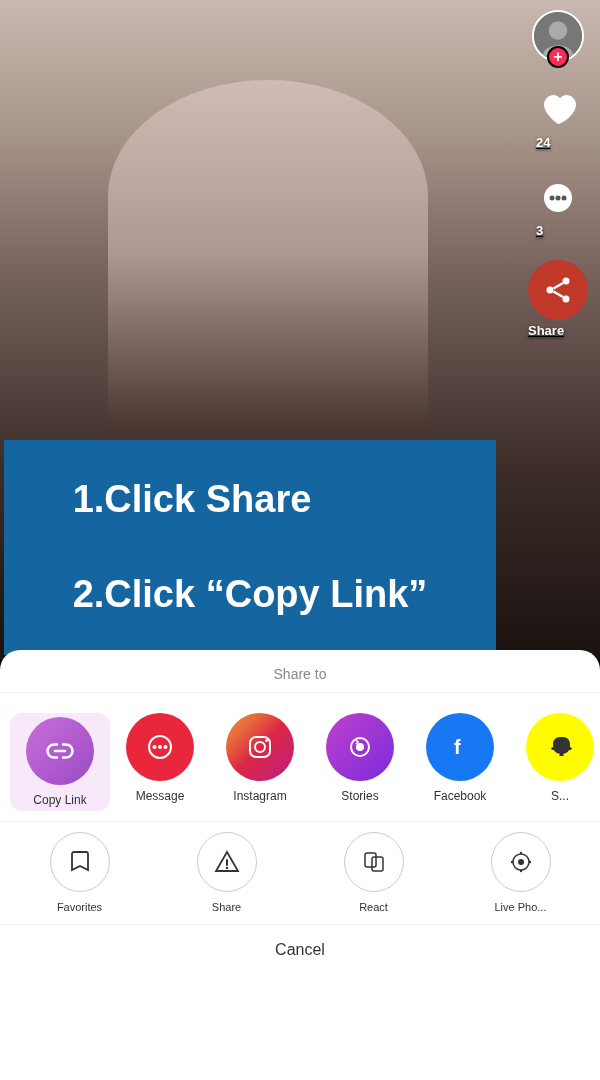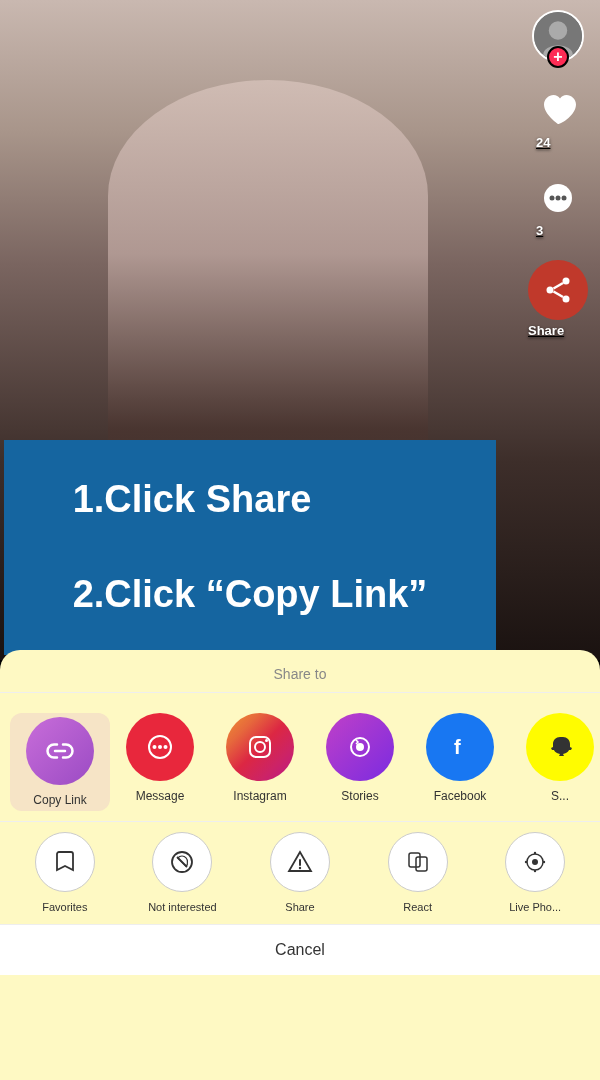--- a/index.html
+++ b/index.html
@@ -206,21 +206,21 @@
       font-size: 38px;
       font-weight: 800;
       line-height: 1.25;
     }
 
     
     #share-panel {
       position: absolute;
       bottom: 0; left: 0; right: 0;
       height: 430px;
-      background: #fef9c3;
+      background: #ffffff;
       border-radius: 20px 20px 0 0;
     }
 
     .share-panel-header {
       text-align: center;
       padding: 16px 0 10px;
       color: #888;
       font-size: 14px;
       border-bottom: 1px solid #eee;
     }
@@ -489,30 +489,20 @@
 
     <div class="action-icon-item">
       <div class="action-icon-circle">
         <svg width="26" height="26" viewBox="0 0 26 26" fill="none">
           <path d="M7 3h12a2 2 0 012 2v16l-8-4-8 4V5a2 2 0 012-2z" stroke="#333" stroke-width="1.8" fill="none"></path>
         </svg>
       </div>
       <span class="action-icon-label">Favorites</span>
     </div>
 
-    <div class="action-icon-item">
-      <div class="action-icon-circle">
-        <svg width="26" height="26" viewBox="0 0 26 26" fill="none">
-          <path d="M13 3C7.5 3 3 7.5 3 13s4.5 10 10 10 10-4.5 10-10S18.5 3 13 3z" stroke="#333" stroke-width="1.8" fill="none"></path>
-          <path d="M13 7c-1.7 0-3.2.8-4.2 2l8.4 8.4A5.4 5.4 0 0018.4 13a5.4 5.4 0 00-5.4-6z" stroke="#333" stroke-width="1.2" fill="none"></path>
-          <line x1="8" y1="8" x2="18" y2="18" stroke="#333" stroke-width="1.8"></line>
-        </svg>
-      </div>
-      <span class="action-icon-label">Not interested</span>
-    </div>
 
     <div class="action-icon-item">
       <div class="action-icon-circle">
         <svg width="26" height="26" viewBox="0 0 26 26" fill="none">
           <path d="M13 3L2 22h22L13 3z" stroke="#333" stroke-width="1.8" fill="none"></path>
           <line x1="13" y1="11" x2="13" y2="16" stroke="#333" stroke-width="2" stroke-linecap="round"></line>
           <circle cx="13" cy="19" r="1.2" fill="#333"></circle>
         </svg>
       </div>
       <span class="action-icon-label">Share</span>

